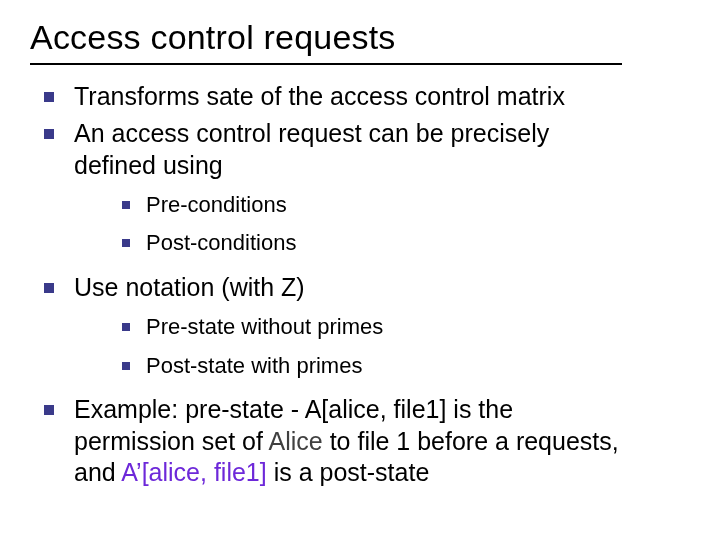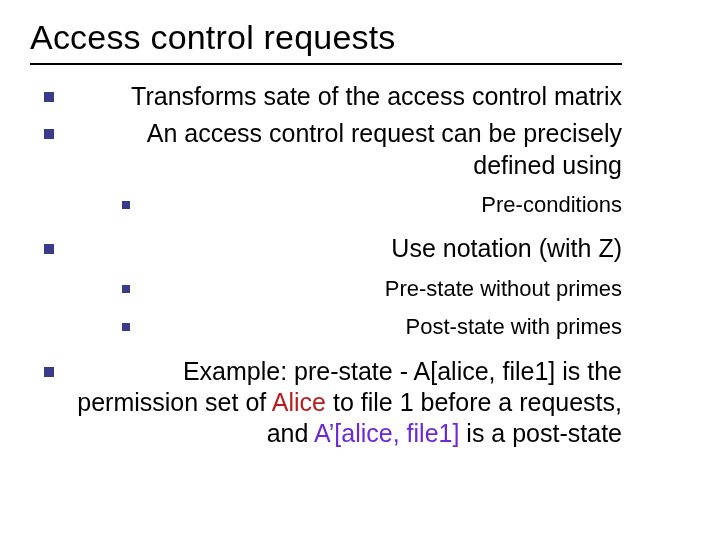--- a/index.html
+++ b/index.html
@@ -29,21 +29,20 @@
     list-style: none;
     margin: 0;
     padding: 0 0 0 6px;
   }
   ul.lvl1 > li {
     position: relative;
     padding-left: 38px;
     font-size: 25px;
     line-height: 1.25;
     margin: 4px 0 6px 0;
-    text-align: right;
   }
   ul.lvl1 > li::before {
     content: "";
     position: absolute;
     left: 8px;
     top: 11px;
     width: 10px;
     height: 10px;
     background: #3a3a8a;
   }
@@ -61,38 +60,41 @@
   }
   ul.lvl2 > li::before {
     content: "";
     position: absolute;
     left: 4px;
     top: 10px;
     width: 8px;
     height: 8px;
     background: #3a3a8a;
   }
-  .alice { color: #b91c1c; }
+  .alice { color: #404040; }
   .aprime { color: #6d28d9; }
 </style>
 </head>
 <body>
 
 <div class="slide">
   <div class="title">Access control requests</div>
 
   <ul class="lvl1">
     <li>
       <span>Transforms sate of the access control matrix</span>
     </li>
     <li>
       <span>An access control request can be precisely defined using</span>
       <ul class="lvl2">
         <li>
           <span>Pre-conditions</span>
+        </li>
+        <li>
+          <span>Post-conditions</span>
         </li>
       </ul>
     </li>
     <li>
       <span>Use notation (with Z)</span>
       <ul class="lvl2">
         <li>
           <span>Pre-state without primes</span>
         </li>
         <li>

